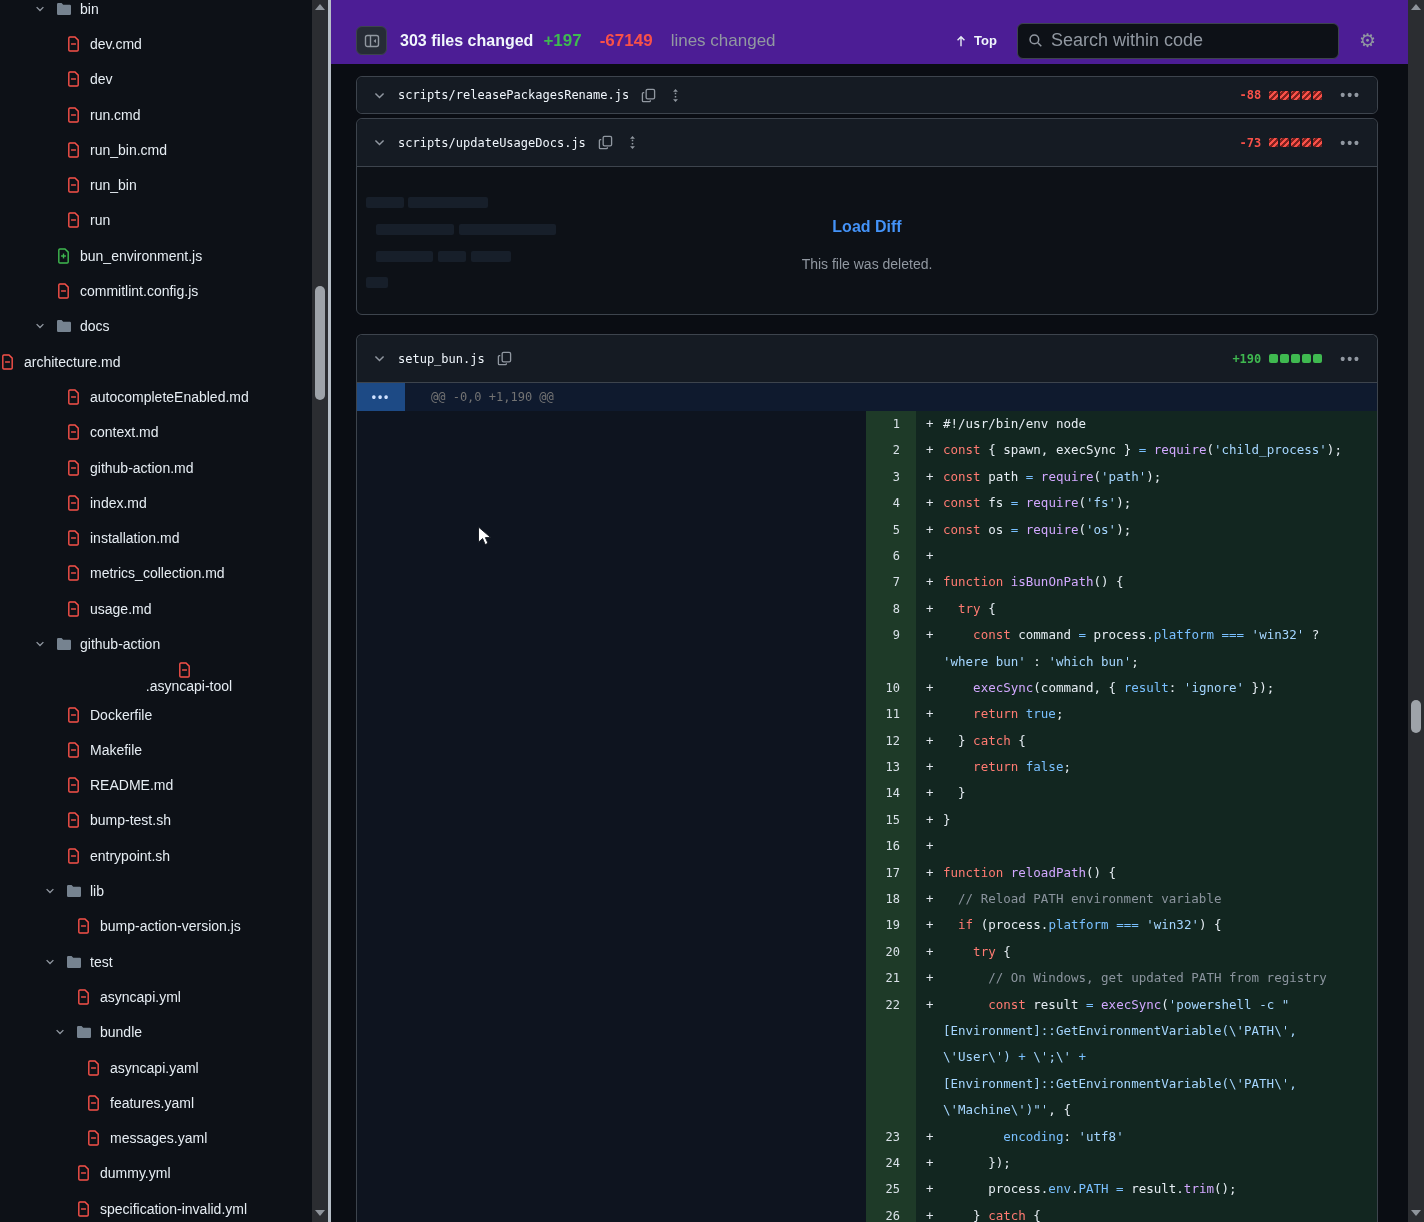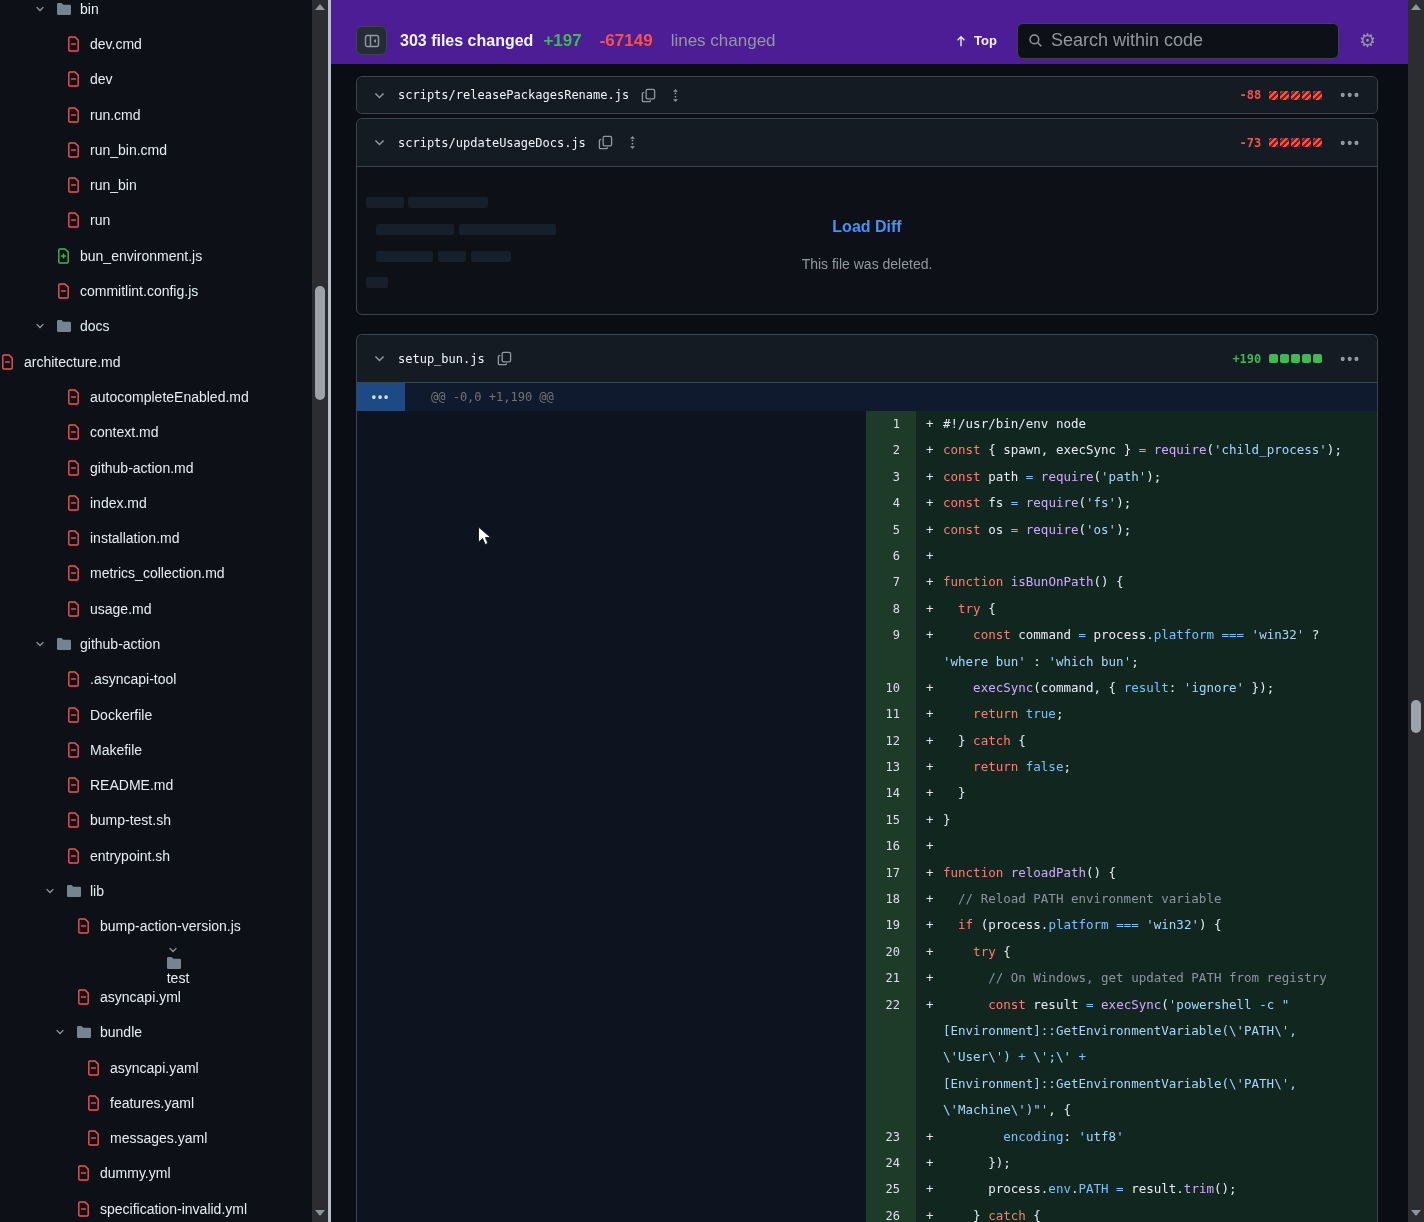--- a/index.html
+++ b/index.html
@@ -263,21 +263,21 @@
             <path d="M3.5 5.5 L8 10 L12.5 5.5" fill="none" stroke="#9198a1" stroke-width="1.8"></path>
           </svg>
         </span>
         <span class="ticon">
           <svg width="16" height="14" viewBox="0 0 16 14">
             <path d="M1 2.2 A1.2 1.2 0 0 1 2.2 1 L5.6 1 L7.2 2.8 L13.8 2.8 A1.2 1.2 0 0 1 15 4 L15 11.8 A1.2 1.2 0 0 1 13.8 13 L2.2 13 A1.2 1.2 0 0 1 1 11.8 Z" fill="#768390"></path>
           </svg>
         </span>
         <span class="tree-label">github-action</span>
       </div>
-      <div class="tree-row" style="padding-left: 66px;">
+      <div class="tree-row" style="padding-left: 66px; flex-direction: column;">
         <span class="ticon">
           <svg width="15" height="16" viewBox="0 0 16 17">
             <path d="M3 2.2 A1.2 1.2 0 0 1 4.2 1 L9.6 1 L13 4.4 L13 14.8 A1.2 1.2 0 0 1 11.8 16 L4.2 16 A1.2 1.2 0 0 1 3 14.8 Z" fill="none" stroke="#f85149" stroke-width="1.5"></path>
             <line x1="5.4" y1="8.5" x2="10.6" y2="8.5" stroke="#f85149" stroke-width="1.5"></line>
           </svg>
         </span>
         <span class="tree-label">.asyncapi-tool</span>
       </div>
       <div class="tree-row" style="padding-left: 66px;">
         <span class="ticon">
@@ -339,21 +339,21 @@
       </div>
       <div class="tree-row" style="padding-left: 76px;">
         <span class="ticon">
           <svg width="15" height="16" viewBox="0 0 16 17">
             <path d="M3 2.2 A1.2 1.2 0 0 1 4.2 1 L9.6 1 L13 4.4 L13 14.8 A1.2 1.2 0 0 1 11.8 16 L4.2 16 A1.2 1.2 0 0 1 3 14.8 Z" fill="none" stroke="#f85149" stroke-width="1.5"></path>
             <line x1="5.4" y1="8.5" x2="10.6" y2="8.5" stroke="#f85149" stroke-width="1.5"></line>
           </svg>
         </span>
         <span class="tree-label">bump-action-version.js</span>
       </div>
-      <div class="tree-row" style="padding-left: 44px; flex-direction: column;">
+      <div class="tree-row" style="padding-left: 44px;">
         <span class="chev">
           <svg width="12" height="12" viewBox="0 0 16 16">
             <path d="M3.5 5.5 L8 10 L12.5 5.5" fill="none" stroke="#9198a1" stroke-width="1.8"></path>
           </svg>
         </span>
         <span class="ticon">
           <svg width="16" height="14" viewBox="0 0 16 14">
             <path d="M1 2.2 A1.2 1.2 0 0 1 2.2 1 L5.6 1 L7.2 2.8 L13.8 2.8 A1.2 1.2 0 0 1 15 4 L15 11.8 A1.2 1.2 0 0 1 13.8 13 L2.2 13 A1.2 1.2 0 0 1 1 11.8 Z" fill="#768390"></path>
           </svg>
         </span>

